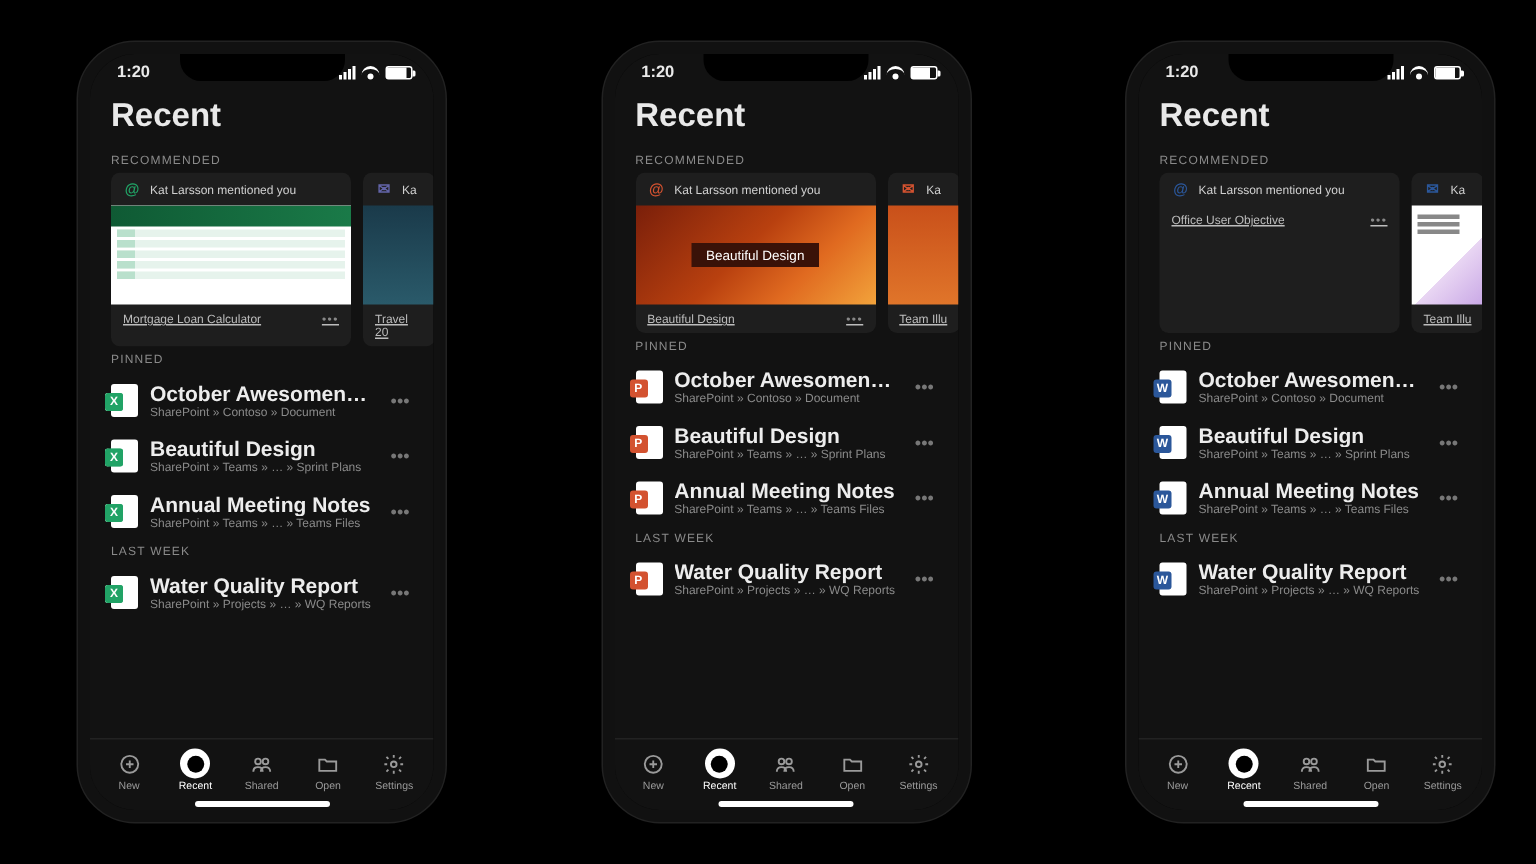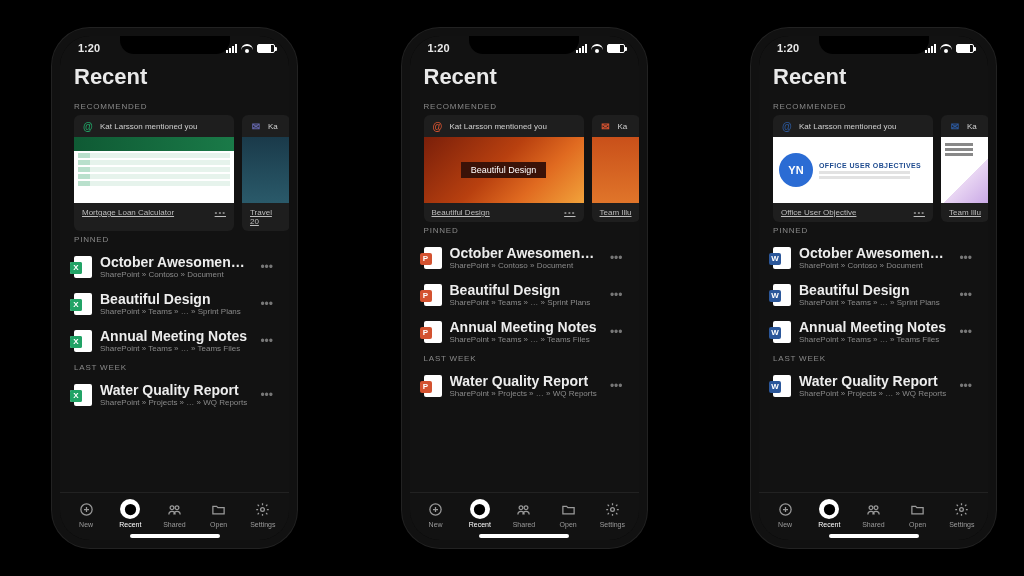--- a/index.html
+++ b/index.html
@@ -538,28 +538,20 @@
 
     <div class="title">Recent</div>
 
     <div class="section-label">RECOMMENDED</div>
     <div class="reco-row">
       <div class="reco-card">
         <div class="reco-head">
           <span class="at word-accent">@</span>
           <span>Kat Larsson mentioned you</span>
         </div>
-        <div class="reco-thumb thumb-word">
-          <div class="yn">YN</div>
-          <div class="hdr">
-              <b>OFFICE USER OBJECTIVES</b>
-              <span></span>
-              <span></span>
-            </div>
-        </div>
         <div class="reco-foot">
           <span>Office User Objective</span>
           <span class="dots">•••</span>
         </div>
       </div>
       <div class="reco-card partial">
         <div class="reco-head">
           <span class="at word-accent">✉</span>
           <span>Ka</span>
         </div>

